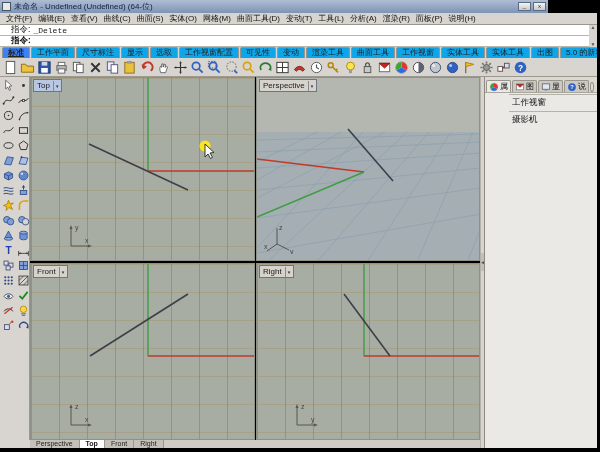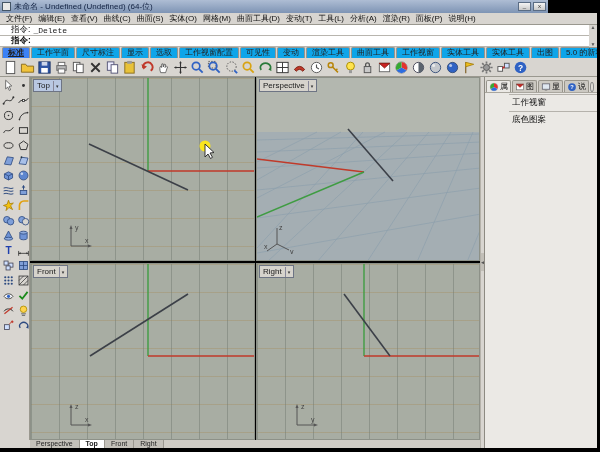--- a/index.html
+++ b/index.html
@@ -669,21 +669,21 @@
           <svg viewBox="0 0 16 16">
             <circle cx="8" cy="8" r="6.2" fill="#2f62c4"></circle>
             <text x="8" y="11.4" font-size="9" font-weight="bold" fill="#fff" text-anchor="middle">?</text>
           </svg>
           <span>说</span>
         </span>
         <span class="ptab-menu"></span>
       </div>
     <div id="panel-body">
         <div class="psection">工作视窗</div>
-        <div class="psection">底色图案</div>
+        <div class="psection">摄影机</div>
       </div>
   </div>
 
   <div class="bottom-left-strip"></div>
   <div class="vtabs" id="vtabs">
       <span class="vtab">Perspective</span>
       <span class="vtab active">Top</span>
       <span class="vtab">Front</span>
       <span class="vtab">Right</span>
     </div>

